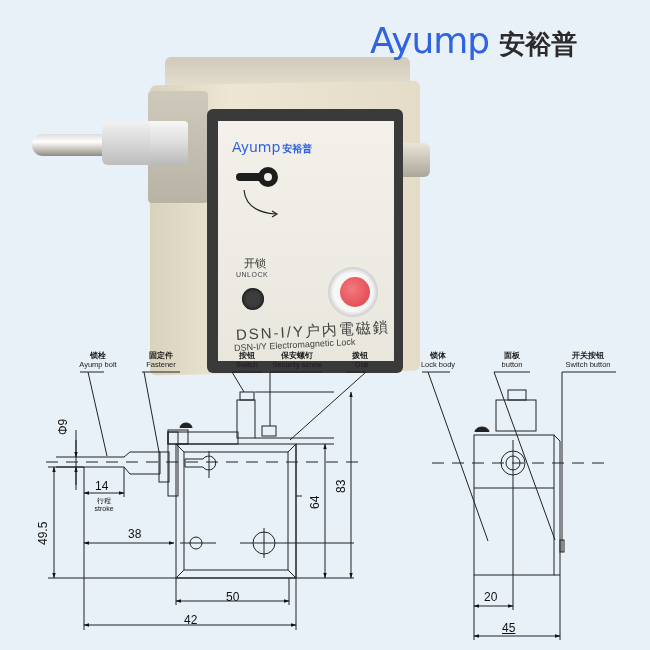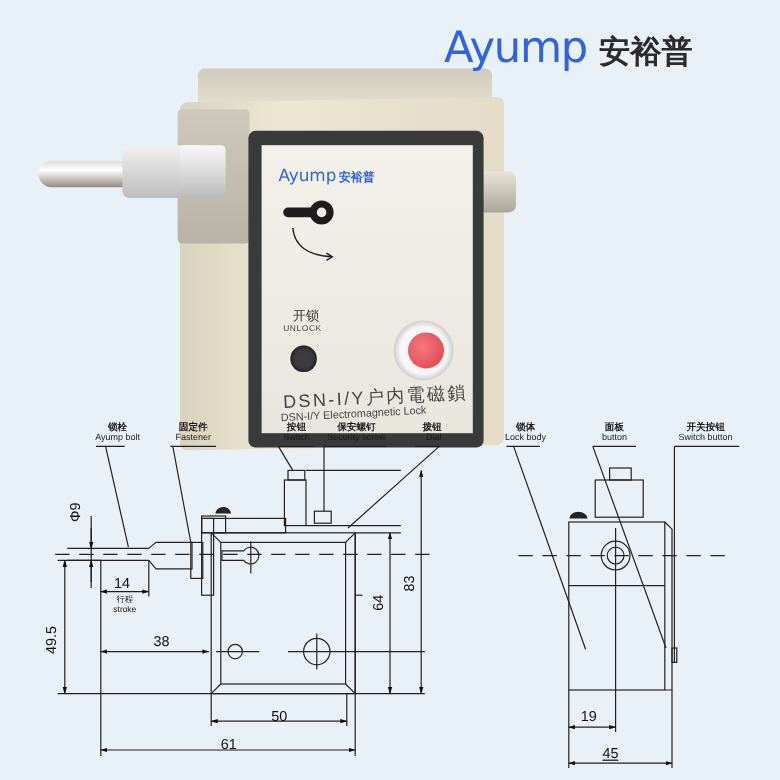--- a/index.html
+++ b/index.html
@@ -249,18 +249,18 @@
 
   <div class="dim" style="left:52px;top:100px;transform:rotate(-90deg);transform-origin:left top;">Φ9</div>
   <div class="dim" style="left:91px;top:144px;">14</div>
   <div class="dim-s" style="left:84px;top:162px;width:32px;">
     <span style="display:block">行程</span>
       <span style="display:block">stroke</span>
   </div>
   <div class="dim" style="left:32px;top:210px;transform:rotate(-90deg);transform-origin:left top;">49.5</div>
   <div class="dim" style="left:124px;top:192px;text-align:center;">38</div>
   <div class="dim" style="left:222px;top:255px;">50</div>
-  <div class="dim" style="left:180px;top:278px;">61</div>
+  <div class="dim" style="left:180px;top:278px;">42</div>
   <div class="dim" style="left:304px;top:174px;transform:rotate(-90deg);transform-origin:left top;">64</div>
   <div class="dim" style="left:330px;top:158px;transform:rotate(-90deg);transform-origin:left top;">83</div>
-  <div class="dim" style="left:480px;top:255px;">19</div>
+  <div class="dim" style="left:480px;top:255px;">20</div>
   <div class="dim" style="left:498px;top:286px;text-decoration:underline;">45</div>
 </div>
 
 </body></html>

